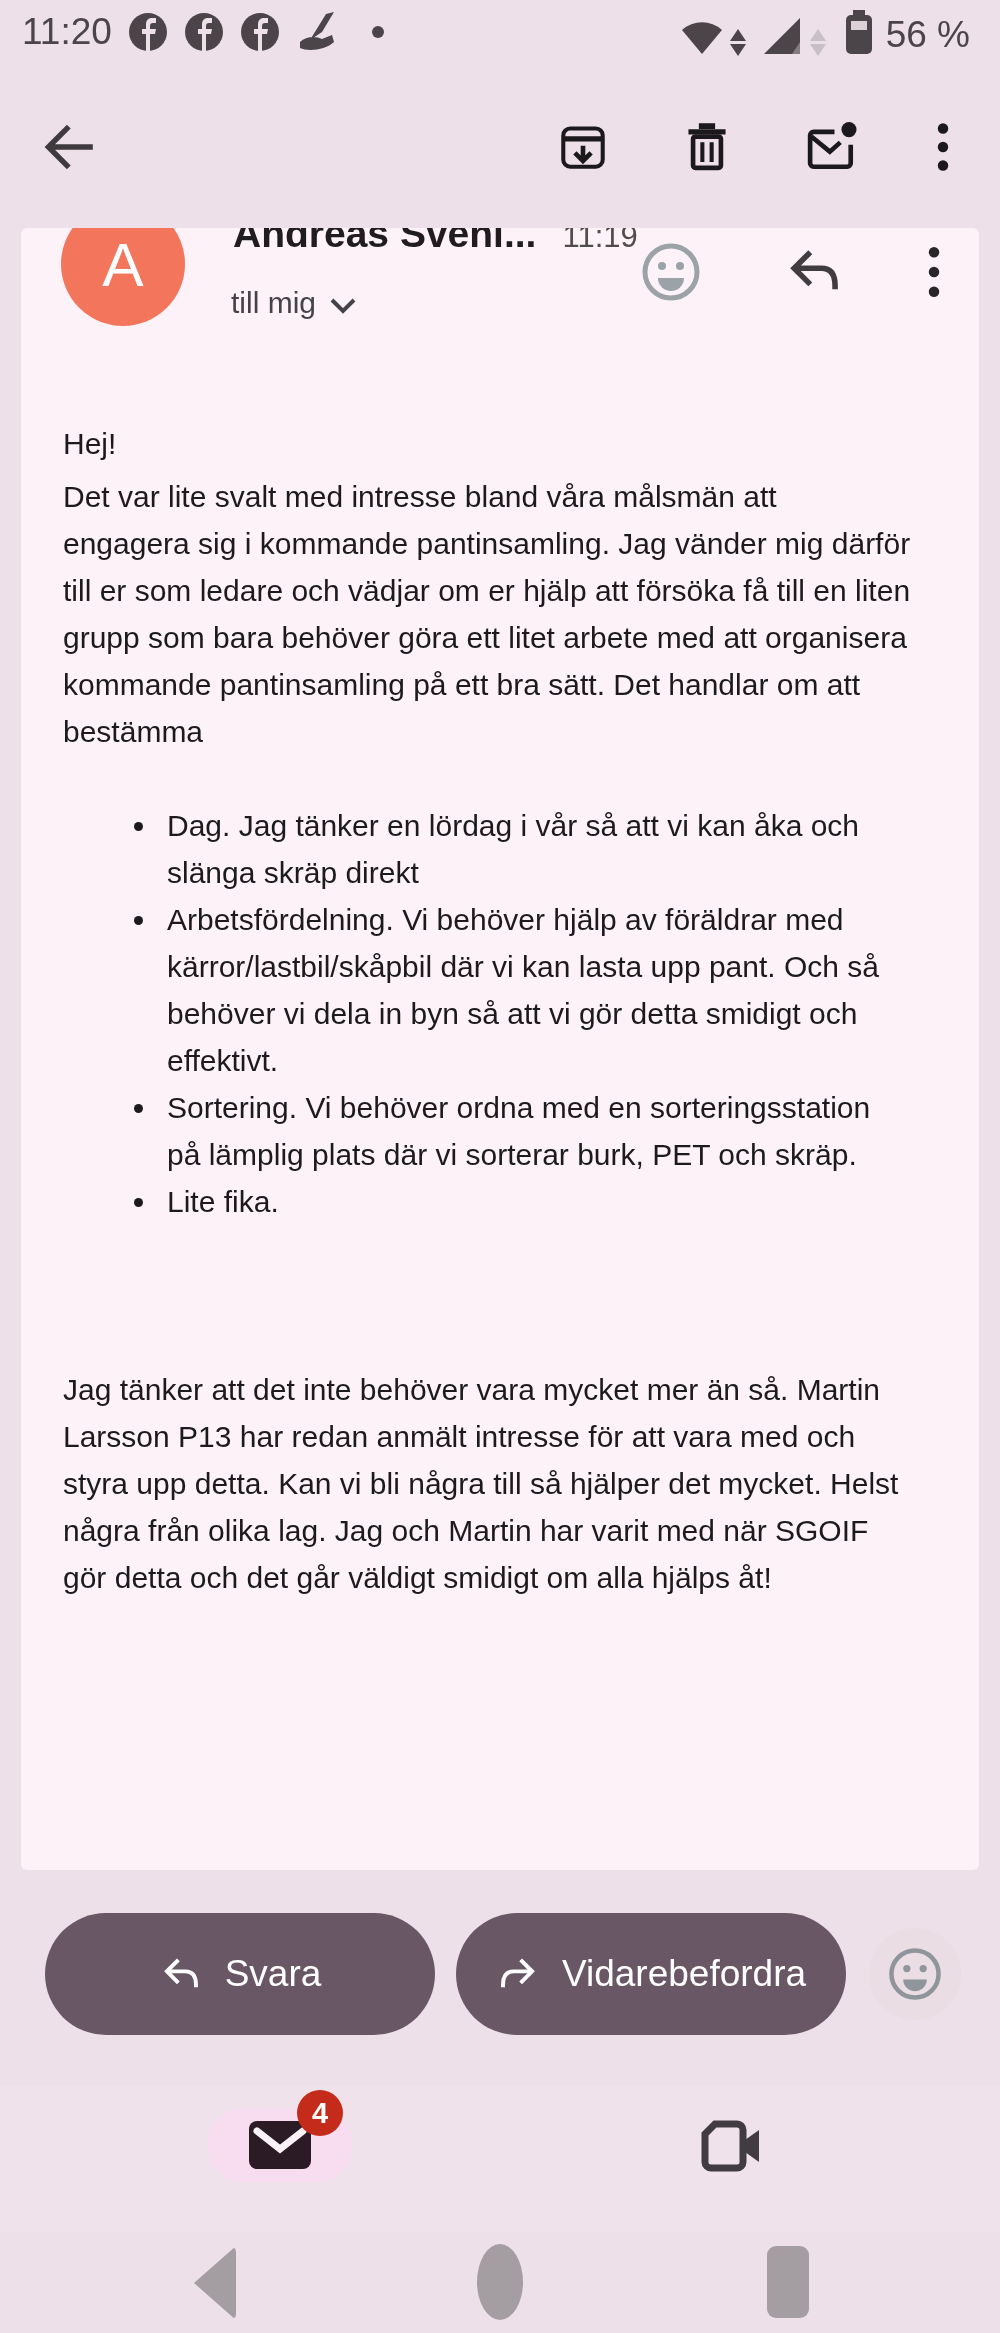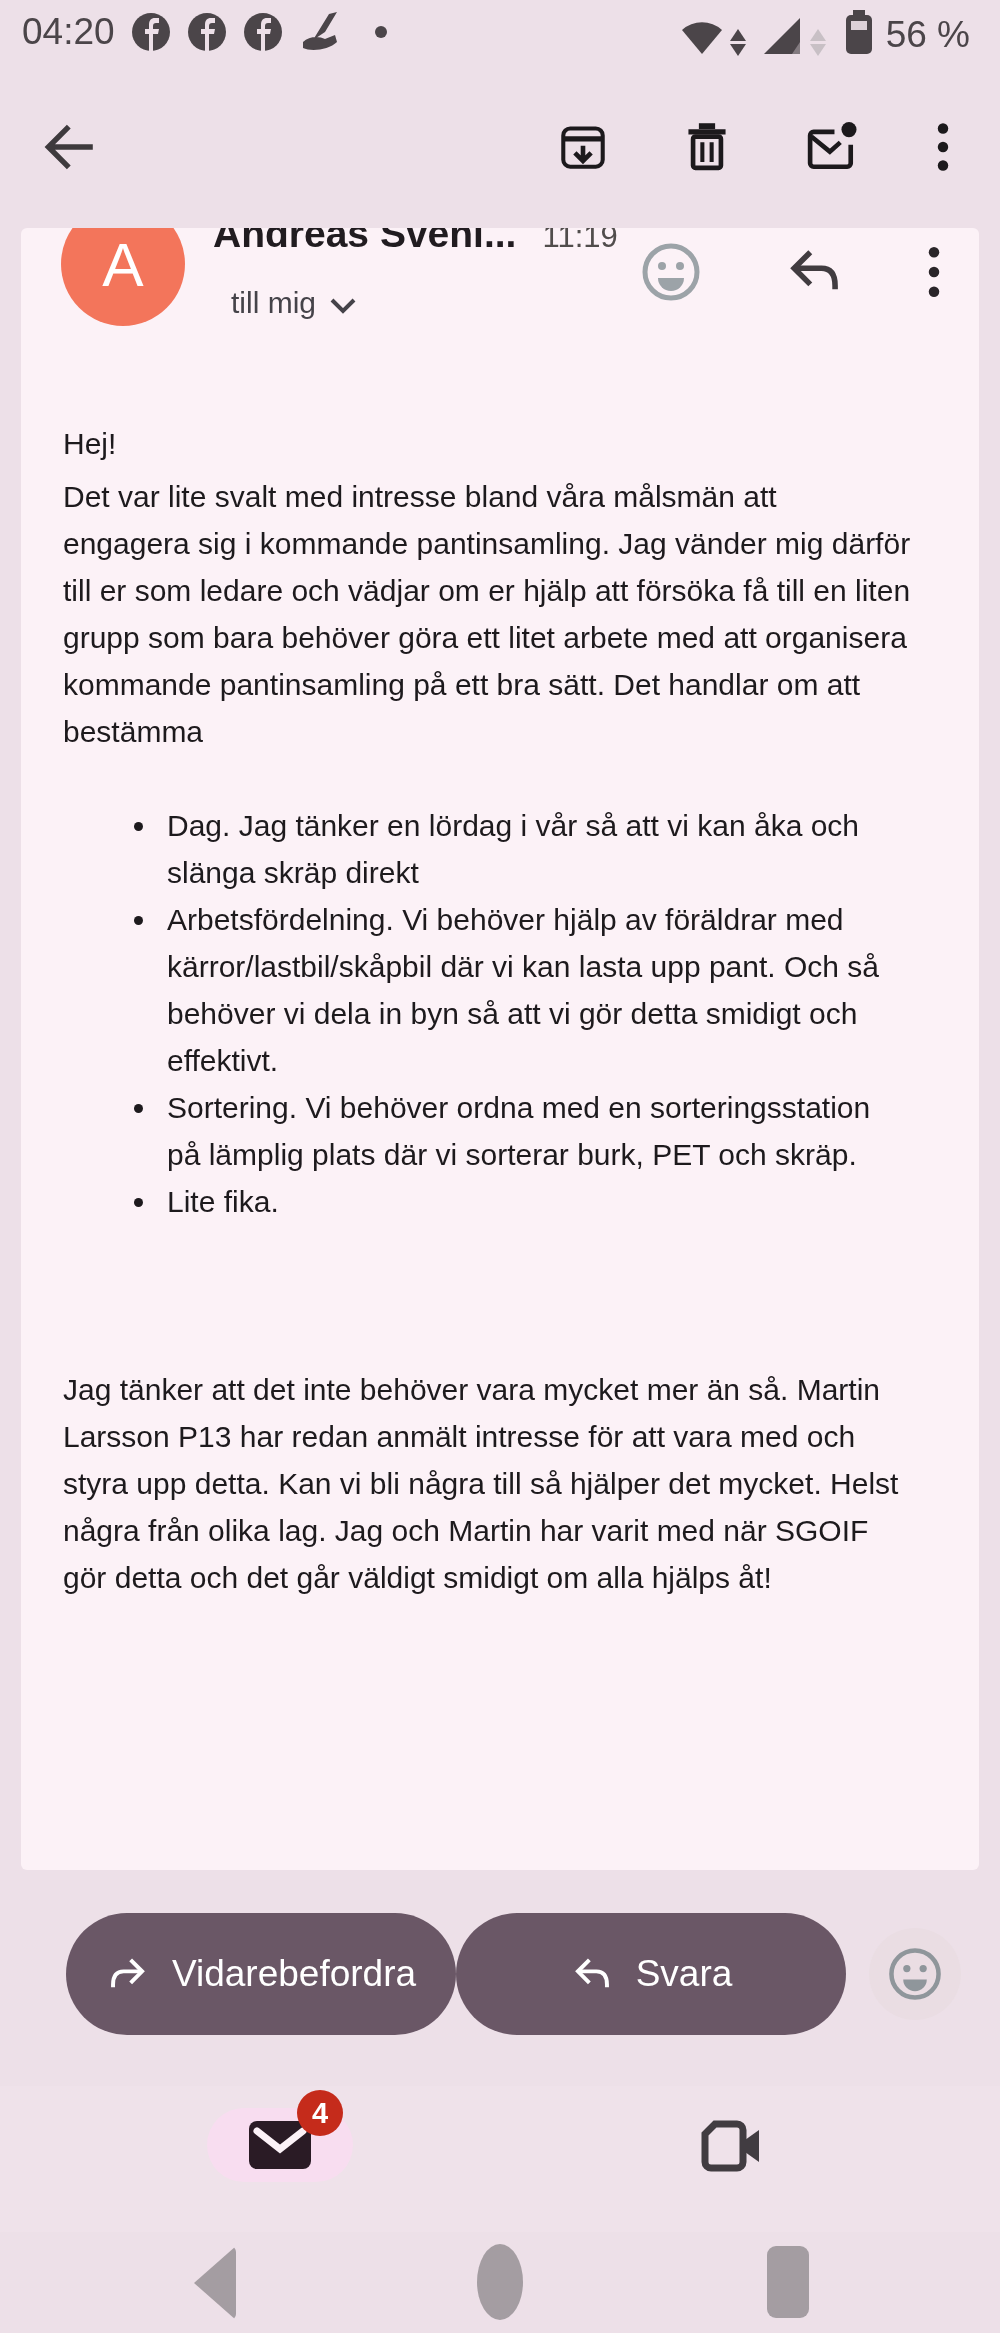--- a/index.html
+++ b/index.html
@@ -43,21 +43,21 @@
     position:absolute; left:21px; top:228px; width:958px; height:1642px;
     background:#FCF2F7; border-radius:6px; overflow:hidden;
   }
   .card-header { position:relative; height:192px; }
   .avatar {
     position:absolute; left:40px; top:-26px; width:124px; height:124px;
     border-radius:50%; background:#F3755B; color:#FFFFFF;
     display:flex; align-items:center; justify-content:center;
     font-size:62px; font-weight:400;
   }
-  .sender-line { position:absolute; left:192px; top:-16px; display:flex; align-items:baseline; white-space:nowrap;text-align:right; }
+  .sender-line { position:absolute; left:212px; top:-16px; display:flex; align-items:baseline; white-space:nowrap;text-align:right; }
   .sender-name { font-size:39px; font-weight:700; color:#211C20; }
   .sent-time { font-size:31px; color:#514D4C; margin-left:26px; font-weight:400; }
   .to-row { position:absolute; left:210px; top:58px; display:flex; align-items:center; gap:14px; color:#454349; font-size:30px; cursor:pointer; }
   .chev { width:26px; height:18px; margin-top:6px; }
   .header-icons { position:absolute; right:30px; top:12px; display:flex; align-items:center; }
   .hi-emoji { width:64px; height:64px; color:#9CA3A8; }
   .hi-reply { width:62px; height:62px; color:#413C40; margin-left:80px; }
   .hi-dots { width:30px; height:56px; color:#2A2529; margin-left:74px; }
 
   .email-body { padding:0 40px 0 42px; width:930px; font-size:30px; line-height:47px; color:#1D1A1D; }
@@ -102,21 +102,21 @@
     border-top:37px solid transparent; border-bottom:37px solid transparent; border-right:42px solid #A49DA2; border-radius:6px; }
   .nav-home { position:absolute; left:477px; top:12px; width:46px; height:76px; background:#A49DA2; border-radius:50%; cursor:pointer; }
   .nav-recents { position:absolute; left:767px; top:14px; width:42px; height:72px; background:#A49DA2; border-radius:9px; cursor:pointer; }
 </style>
 </head>
 <body>
 
 <div class="screen">
 
   <div class="status-bar">
-    <span class="sb-time">04:20</span>
+    <span class="sb-time">11:20</span>
     <span class="sb-left-icons">
       <svg class="sb-fb" viewBox="0 0 40 40">
           <circle cx="20" cy="20" r="19" fill="#4B4549"></circle>
           <path d="M22 39 V22 h5 l1-5 h-6 v-3 c0-2 1-3 3-3 h3 V6 h-4 c-4 0-6 2.5-6 6.5 V17 h-4 v5 h4 v17 z" fill="#EDE0E8"></path>
         </svg>
       <svg class="sb-fb" viewBox="0 0 40 40">
           <circle cx="20" cy="20" r="19" fill="#4B4549"></circle>
           <path d="M22 39 V22 h5 l1-5 h-6 v-3 c0-2 1-3 3-3 h3 V6 h-4 c-4 0-6 2.5-6 6.5 V17 h-4 v5 h4 v17 z" fill="#EDE0E8"></path>
         </svg>
       <svg class="sb-fb" viewBox="0 0 40 40">
@@ -223,33 +223,33 @@
         <li>Dag. Jag tänker en lördag i vår så att vi kan åka och slänga skräp direkt</li>
         <li>Arbetsfördelning. Vi behöver hjälp av föräldrar med kärror/lastbil/skåpbil där vi kan lasta upp pant. Och så behöver vi dela in byn så att vi gör detta smidigt och effektivt.</li>
         <li>Sortering. Vi behöver ordna med en sorteringsstation på lämplig plats där vi sorterar burk, PET och skräp.</li>
         <li>Lite fika.</li>
       </ul>
       <div class="para2">Jag tänker att det inte behöver vara mycket mer än så. Martin Larsson P13 har redan anmält intresse för att vara med och styra upp detta. Kan vi bli några till så hjälper det mycket. Helst några från olika lag. Jag och Martin har varit med när SGOIF gör detta och det går väldigt smidigt om alla hjälps åt!</div>
     </div>
   </div>
 
   <div class="action-row">
+    <button class="pill pill-reply">
+      <svg class="pill-ic" viewBox="0 0 100 100" fill="none" stroke="#FFFFFF" stroke-width="9">
+          <path d="M44 18 L18 44 L44 70"></path>
+          <path d="M18 44 H60 Q84 44 84 74 V80"></path>
+        </svg>
+      <span>Svara</span>
+    </button>
     <button class="pill pill-forward">
       <svg class="pill-ic" viewBox="0 0 100 100" fill="none" stroke="#FFFFFF" stroke-width="9">
           <path d="M56 18 L82 44 L56 70"></path>
           <path d="M82 44 H40 Q16 44 16 74 V80"></path>
         </svg>
       <span>Vidarebefordra</span>
-    </button>
-    <button class="pill pill-reply">
-      <svg class="pill-ic" viewBox="0 0 100 100" fill="none" stroke="#FFFFFF" stroke-width="9">
-          <path d="M44 18 L18 44 L44 70"></path>
-          <path d="M18 44 H60 Q84 44 84 74 V80"></path>
-        </svg>
-      <span>Svara</span>
     </button>
     <div class="emoji-btn">
       <svg viewBox="0 0 64 64" fill="none" stroke="currentColor" stroke-width="5">
           <circle cx="32" cy="32" r="26"></circle>
           <circle cx="23" cy="26" r="4" fill="currentColor" stroke="none"></circle>
           <circle cx="41" cy="26" r="4" fill="currentColor" stroke="none"></circle>
           <path d="M19 38 a13 13 0 0 0 26 0 Z" fill="currentColor" stroke="none"></path>
         </svg>
     </div>
   </div>

